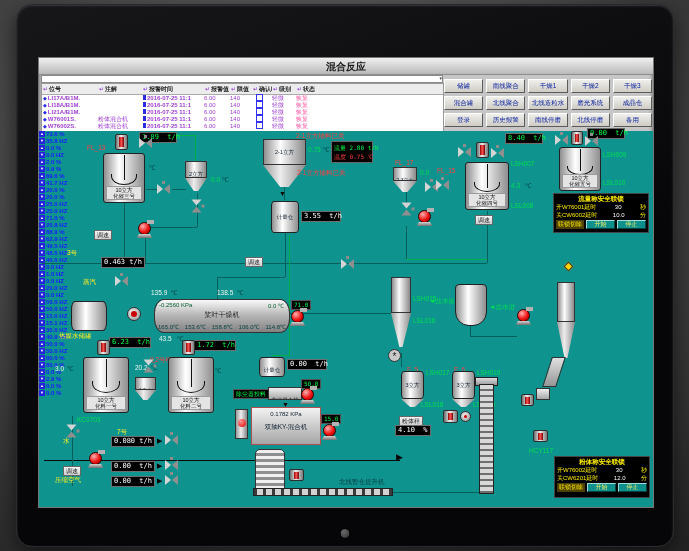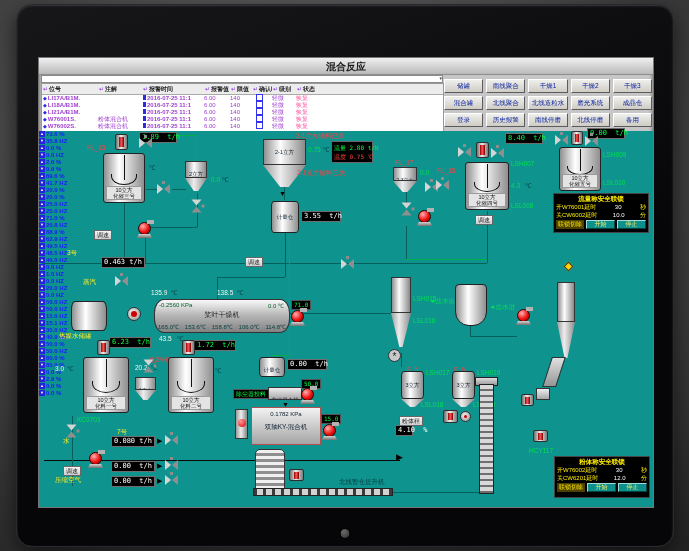--- a/index.html
+++ b/index.html
@@ -558,21 +558,21 @@
       <span class="lb gn" style="left:382px;top:270px">LSL018</span>
       <div class="cyl" style="left:413px;top:240px;width:23px;height:28px"><span style="line-height:26px">3立方</span></div>
       <div class="hcone" style="left:413px;top:268px;width:23px;height:8px"></div>
       <span class="lb gn" style="left:438px;top:238px">LSH019</span>
       <span class="lb gn" style="left:434px;top:270px">LSL020</span>
       <div class="motor" style="left:404px;top:279px;width:15px;height:13px">
             <i class="mr"></i>
           </div>
       <div class="blower" style="left:421px;top:280px;width:11px;height:11px"></div>
       <div class="spdbtn" style="left:360px;top:285px">粉体秤</div>
-      <div class="ro" style="left:356px;top:294px;width:18px">4.10  %</div>
+      <div class="ro" style="left:356px;top:294px;width:36px">4.10  %</div>
       <div class="pair" style="left:452px;top:261px">
         <div class="spins">
               <i>▲</i>
               <i>▼</i>
             </div>
         <div class="pvals">
               <span>1.0 HZ</span>
               <span>0.0 HZ</span>
             </div>
       </div>

